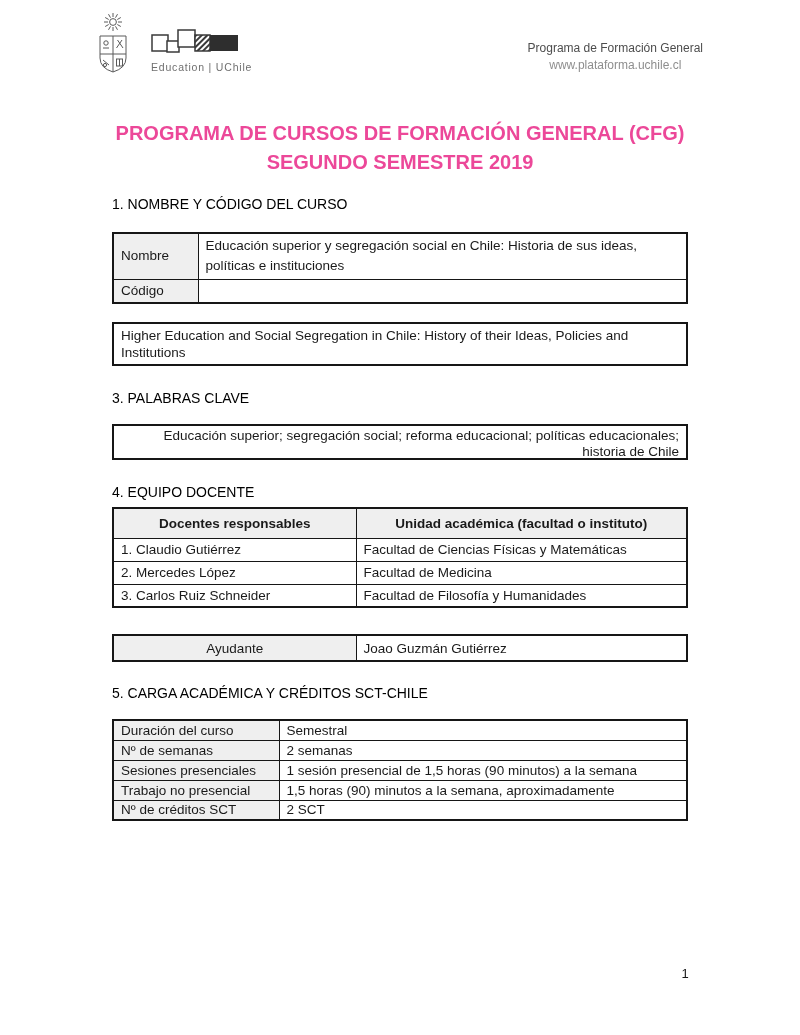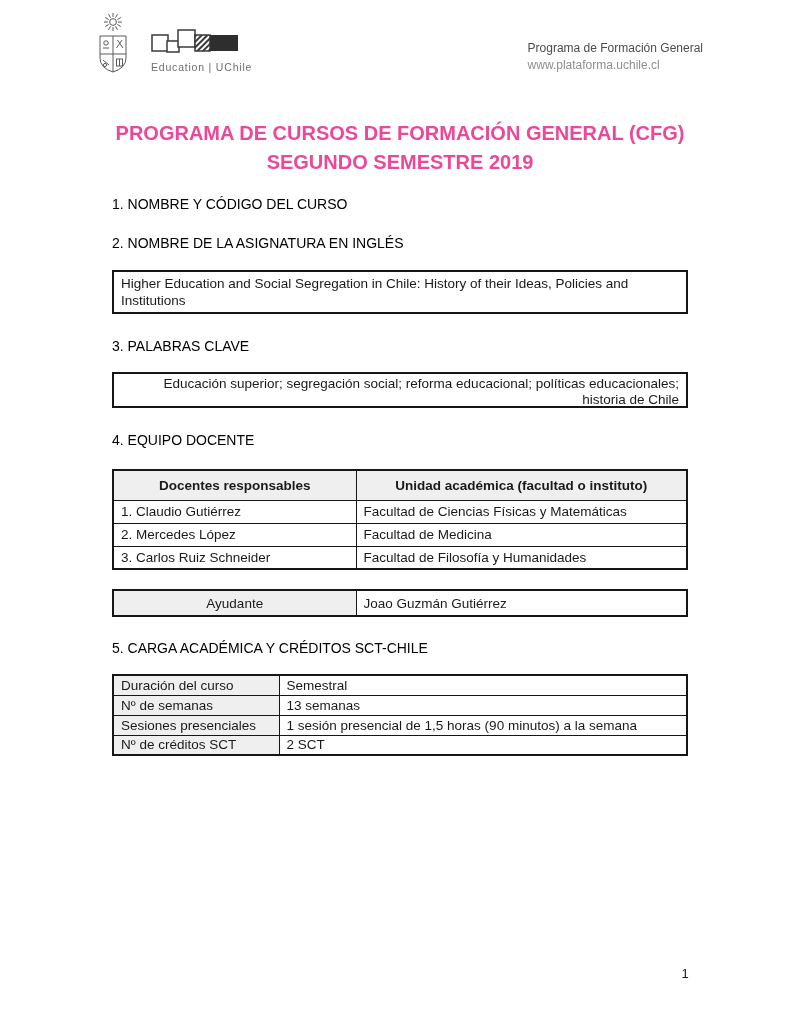--- a/index.html
+++ b/index.html
@@ -14,21 +14,21 @@
   .page { position:absolute; inset:0; background:#fff; }
 
   
   .hdr { position:absolute; top:12px; left:95px; right:97px; height:62px; }
   .brand-left { position:absolute; left:0; top:0; display:flex; align-items:flex-start; }
   .shield-wrap { width:36px; height:64px; }
   .wordmark { margin-left:6px; margin-top:24px; font-size:17px; line-height:16px;
               letter-spacing:0.6px; color:#4d4d4d; font-weight:400; }
   .pregrado { margin-left:20px; margin-top:16px; }
   .pregrado-label { margin-top:3px; font-size:10.5px; color:#6f6f6f; letter-spacing:0.8px; }
-  .brand-right { position:absolute; right:0; top:28px; text-align:left; }
+  .brand-right { position:absolute; right:0; top:28px; text-align:center; }
   .brand-right .l1 { font-size:12px; color:#4d4d4d; line-height:17px; }
   .brand-right .l2 { font-size:12px; color:#8e8e8e; line-height:17px; }
 
   
   .content { position:absolute; left:112px; top:0; width:576px; }
 
   .doc-title { margin-top:119px; text-align:center; font-weight:bold;
                font-size:20px; line-height:29px; color:#ec4899; }
 
   .sec-h { font-size:14px; font-weight:normal; color:#000; line-height:17px; }
@@ -47,26 +47,26 @@
   .t-name { margin-top:19px; }
   .t-name td.lab { width:85px; }
   .t-name tr.r1 td { height:46px; line-height:20px; }
   .t-name tr.r2 td { height:24px; }
 
   .box { margin-top:18px; border:2px solid #161616; font-size:13.5px;
          padding:20px 7px; line-height:17px; }
   .box.kw { margin-top:17px; padding:2px 7px; line-height:16px; height:36px;text-align:right; }
   .box.en { height:30px; display:flex; align-items:center; }
 
-  .t-doc { margin-top:20px; }
+  .t-doc { margin-top:6px; }
   .t-doc td.c1 { width:243px; }
   .t-doc tr.hd td { height:30px; text-align:center; font-weight:bold; background:#efefef; }
   .t-doc tr.dr td { height:23px; }
 
-  .t-ayu { margin-top:19px; }
+  .t-ayu { margin-top:26px; }
   .t-ayu td.c1 { width:243px; text-align:center; height:26px; }
 
   .t-carga { margin-top:17px; }
   .t-carga td.c1 { width:166px; }
   .t-carga td { height:20px; }
 
   .page-num { position:absolute; left:670px; top:966px; width:30px;
               text-align:center; font-size:13px; color:#1a1a1a; }
 
   svg .ln { stroke:#5a5a5a; fill:none; stroke-width:1; }
@@ -134,22 +134,33 @@
   </div>
 
   <div class="content">
 
     <div class="doc-title">
       <div>PROGRAMA DE CURSOS DE FORMACIÓN GENERAL (CFG)</div>
       <div>SEGUNDO SEMESTRE 2019</div>
     </div>
 
     <div class="sec-h h1">1. NOMBRE Y CÓDIGO DEL CURSO</div>
-
-    <div class="sec-h h2">2. NOMBRE DE LA ASIGNATURA EN INGLÉS</div>
+    <table class="tbl t-name">
+      <tbody>
+          <tr class="r1">
+        <td class="lab shade">Nombre</td>
+        <td>Educación superior y segregación social en Chile: Historia de sus ideas, políticas e instituciones</td>
+      </tr>
+      <tr class="r2">
+        <td class="lab shade">Código</td>
+        <td></td>
+      </tr>
+    </tbody>
+      </table>
+
     <div class="box en">
       <span>Higher Education and Social Segregation in Chile: History of their Ideas, Policies and Institutions</span>
     </div>
 
     <div class="sec-h h3">3. PALABRAS CLAVE</div>
     <div class="box kw">
       <span>Educación superior; segregación social; reforma educacional; políticas educacionales; historia de Chile</span>
     </div>
 
     <div class="sec-h h4">4. EQUIPO DOCENTE</div>
@@ -184,27 +195,31 @@
 
     <div class="sec-h h5">5. CARGA ACADÉMICA Y CRÉDITOS SCT-CHILE</div>
     <table class="tbl t-carga">
       <tbody>
           <tr>
         <td class="c1 shade">Duración del curso</td>
         <td>Semestral</td>
       </tr>
       <tr>
         <td class="c1 shade">Nº de semanas</td>
-        <td>13 semanas</td>
+        <td>2 semanas</td>
       </tr>
       <tr>
         <td class="c1 shade">Sesiones presenciales</td>
         <td>1 sesión presencial de 1,5 horas (90 minutos) a la semana</td>
       </tr>
       <tr>
+        <td class="c1 shade">Trabajo no presencial</td>
+        <td>1,5 horas (90) minutos a la semana, aproximadamente</td>
+      </tr>
+      <tr>
         <td class="c1 shade">Nº de créditos SCT</td>
         <td>2 SCT</td>
       </tr>
     </tbody>
       </table>
   </div>
 
   <div class="page-num">1</div>
 </div>
 

